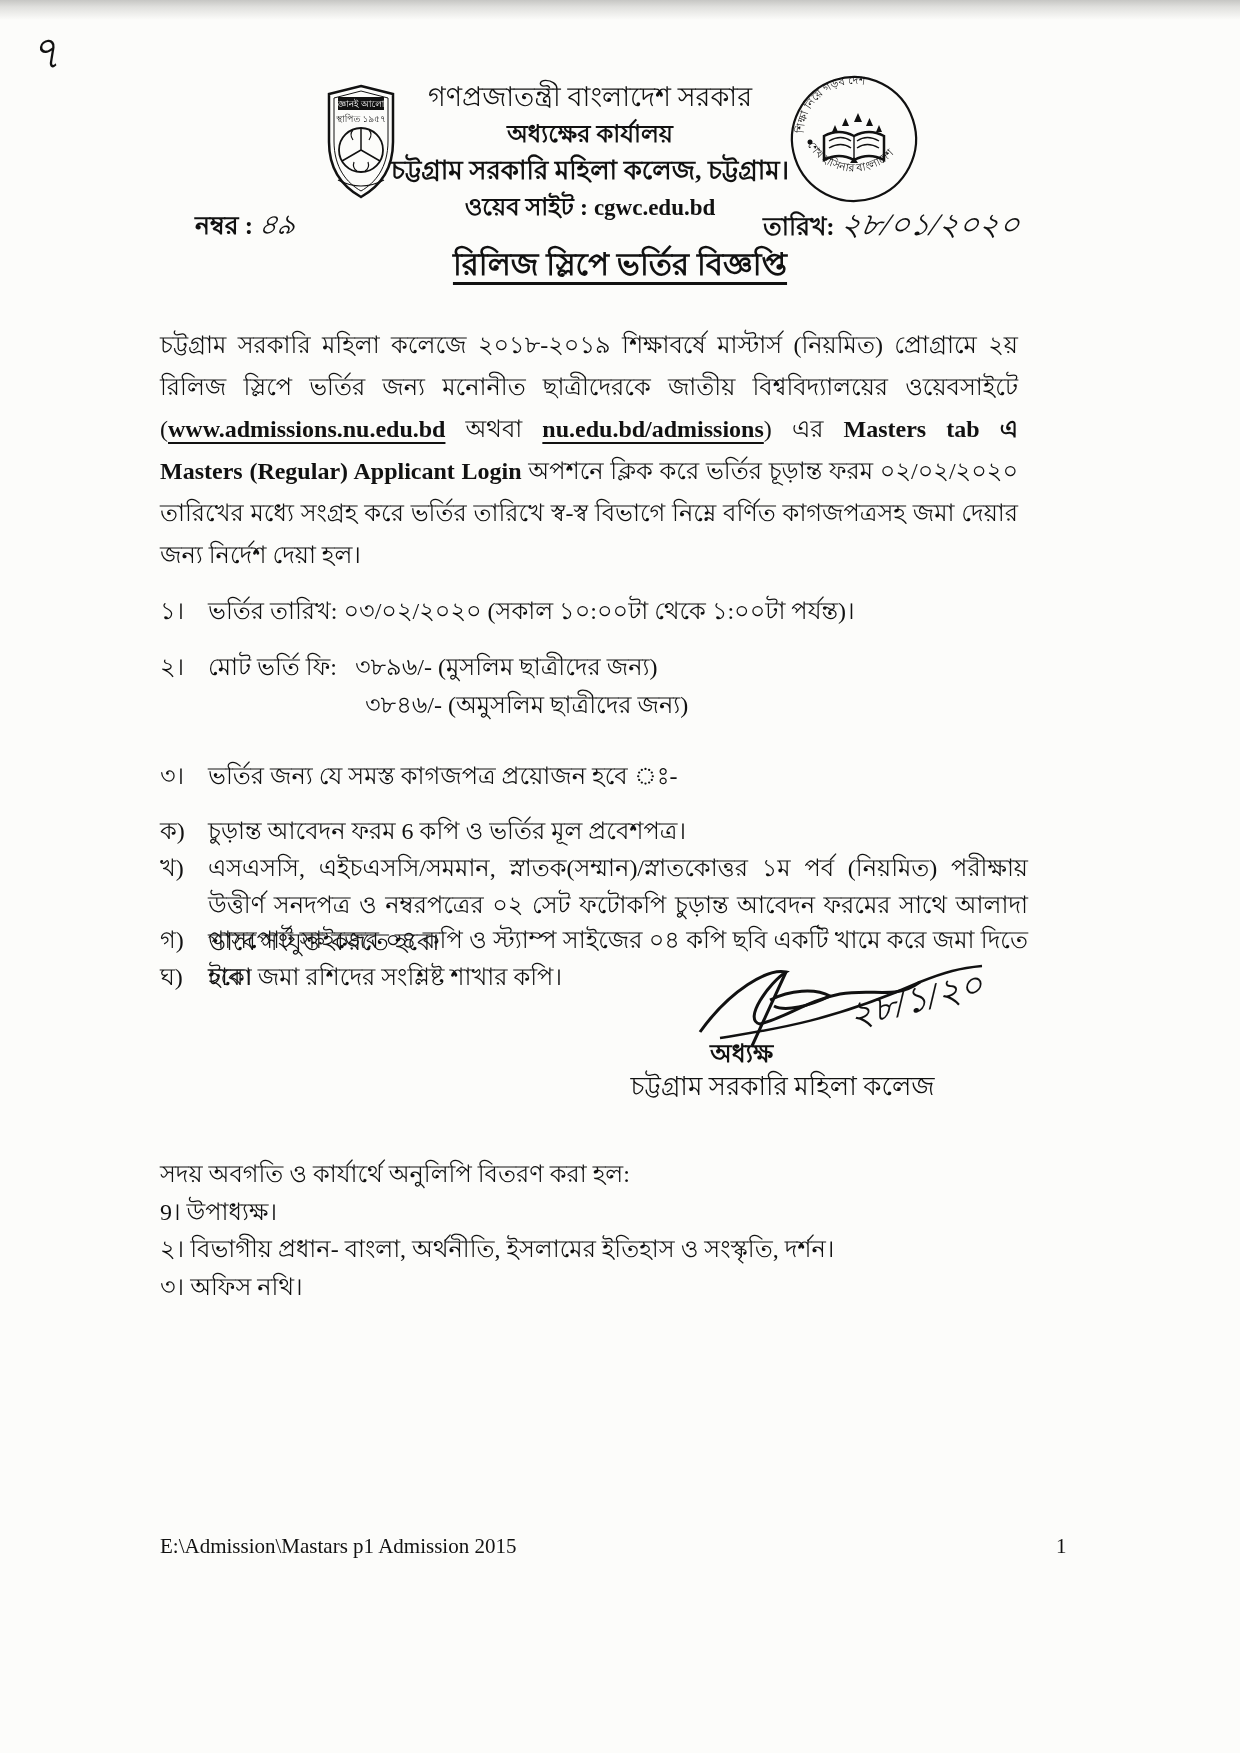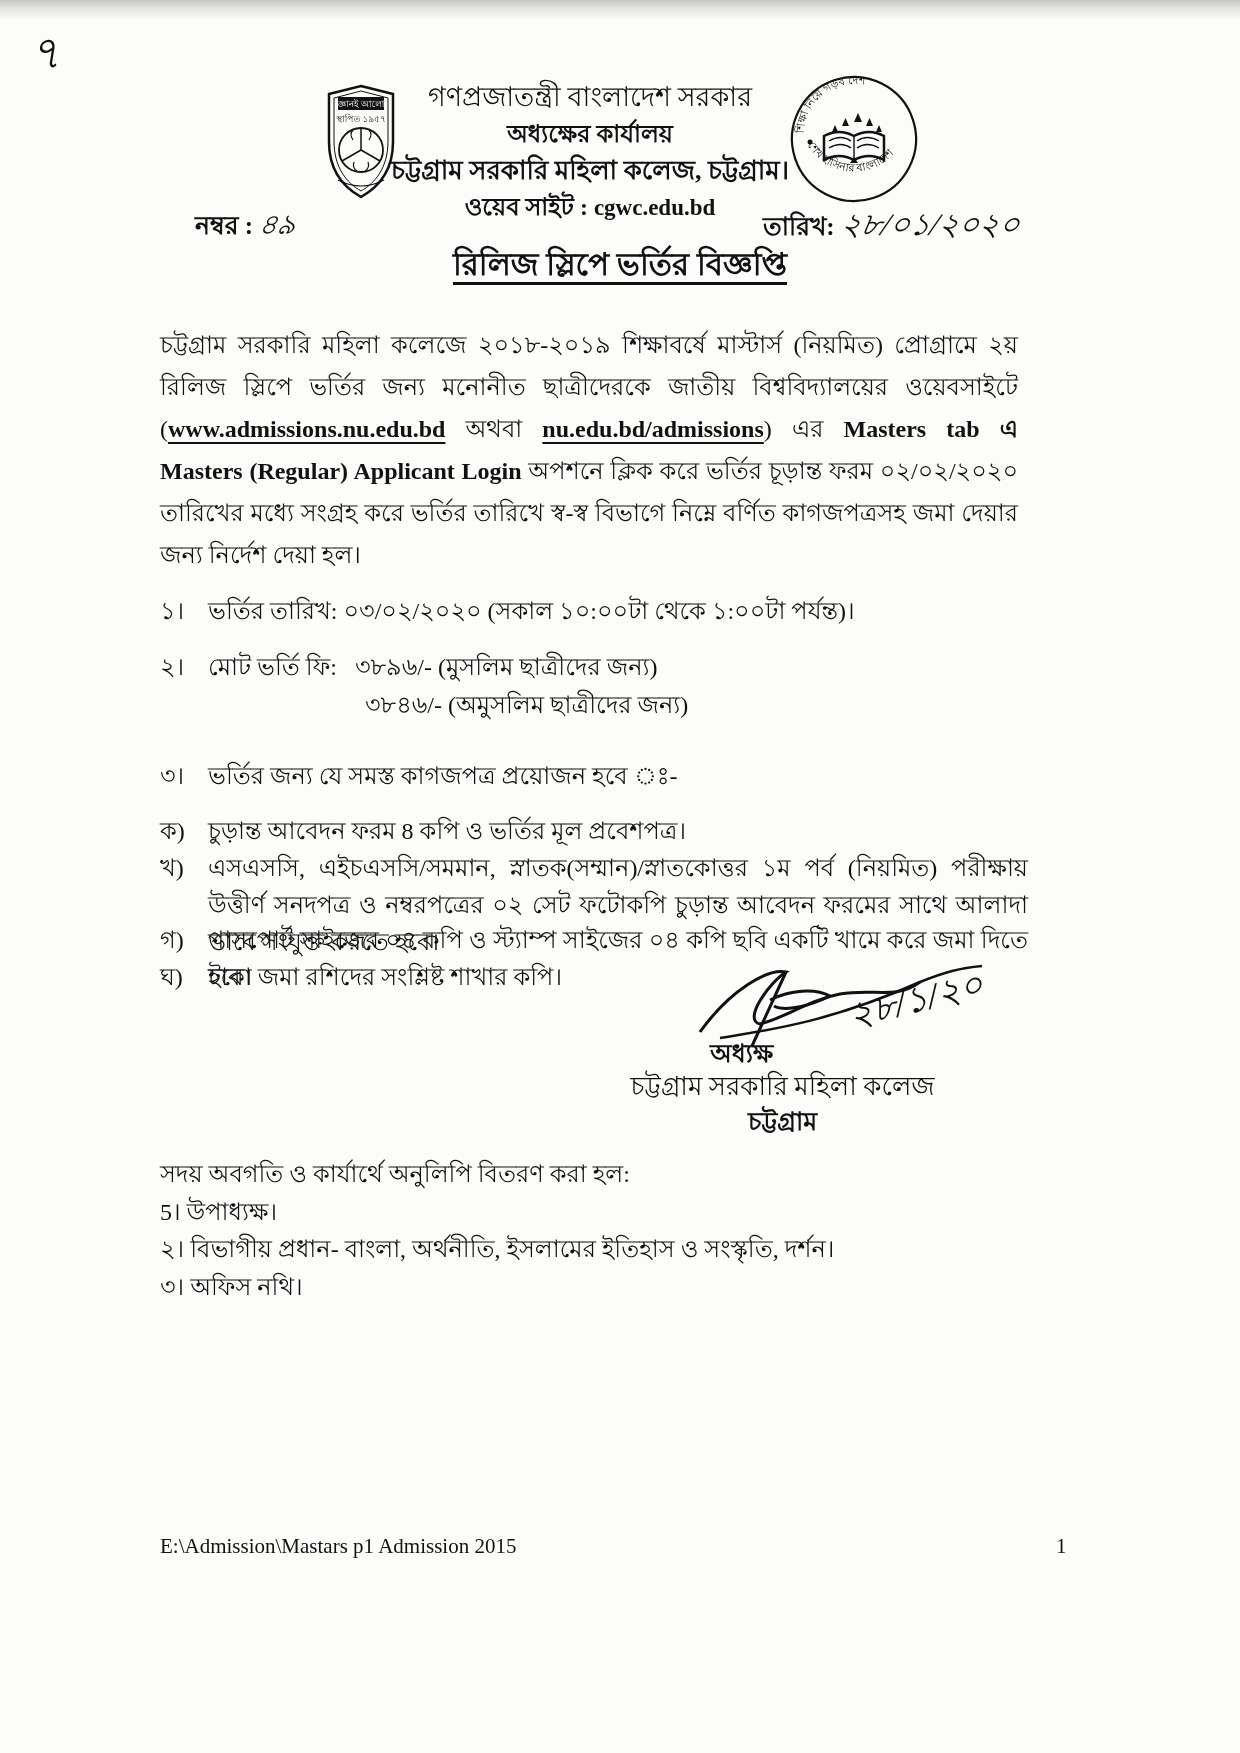--- a/index.html
+++ b/index.html
@@ -155,21 +155,21 @@
     <span>৩৮৪৬/- (অমুসলিম ছাত্রীদের জন্য)</span>
   </div>
 
   <div class="line numline" style="top:757px;">
     <span class="n">৩।</span>
     <span>ভর্তির জন্য যে সমস্ত কাগজপত্র প্রয়োজন হবে ঃ-</span>
   </div>
 
   <div class="doc-item" style="top:813px;">
     <span class="letter">ক)</span>
-    <span class="txt">চুড়ান্ত আবেদন ফরম 8 কপি ও ভর্তির মূল প্রবেশপত্র।</span>
+    <span class="txt">চুড়ান্ত আবেদন ফরম 6 কপি ও ভর্তির মূল প্রবেশপত্র।</span>
   </div>
   <div class="doc-item" style="top:850px;">
     <span class="letter">খ)</span>
     <span class="txt">এসএসসি, এইচএসসি/সমমান, স্নাতক(সম্মান)/স্নাতকোত্তর ১ম পর্ব (নিয়মিত) পরীক্ষায় উত্তীর্ণ সনদপত্র ও নম্বরপত্রের ০২ সেট ফটোকপি চুড়ান্ত আবেদন ফরমের সাথে আলাদা ভাবে সংযুক্ত করতে হবে।</span>
   </div>
   <div class="doc-item" style="top:922px;">
     <span class="letter">গ)</span>
     <span class="txt">পাসপোর্ট সাইজের ০৪ কপি ও স্ট্যাম্প সাইজের ০৪ কপি ছবি একটি খামে করে জমা দিতে হবে।</span>
   </div>
   <div class="doc-item" style="top:959px;">
@@ -180,22 +180,21 @@
   <div class="sig-scribble">
     <svg width="300" height="100" viewBox="0 0 300 100">
       <path class="ink" stroke-width="3" d="M10 72 C 40 30, 78 8, 96 12 C 80 22, 52 60, 70 64 C 95 58, 118 40, 150 34 C 185 28, 205 40, 230 22"></path>
       <path class="ink" stroke-width="3" d="M96 12 L62 86 M80 40 C 100 30, 125 28, 140 36 C 120 46, 95 52, 84 46"></path>
       <path class="ink" stroke-width="2.5" d="M30 78 C 80 70, 140 62, 230 22 C 255 12, 270 8, 292 6"></path>
     </svg>
   </div>
   <div class="sig-date">২৮/১/২০</div>
   <div class="sig-role">অধ্যক্ষ</div>
   <div class="sig-org1">চট্টগ্রাম সরকারি মহিলা কলেজ</div>
-  <div class="sig-org2">চট্টগ্রাম</div>
 
   <div class="dist-head line" style="top:1155px;">সদয় অবগতি ও কার্যার্থে অনুলিপি বিতরণ করা হল:</div>
-  <div class="line dist-1">5। উপাধ্যক্ষ।</div>
+  <div class="line dist-1">9। উপাধ্যক্ষ।</div>
   <div class="line dist-2">২। বিভাগীয় প্রধান- বাংলা, অর্থনীতি, ইসলামের ইতিহাস ও সংস্কৃতি, দর্শন।</div>
   <div class="line dist-3">৩। অফিস নথি।</div>
 
   <div class="footer-path">E:\Admission\Mastars p1 Admission 2015</div>
   <div class="footer-page">1</div>
 </div>
 
 </body></html>

